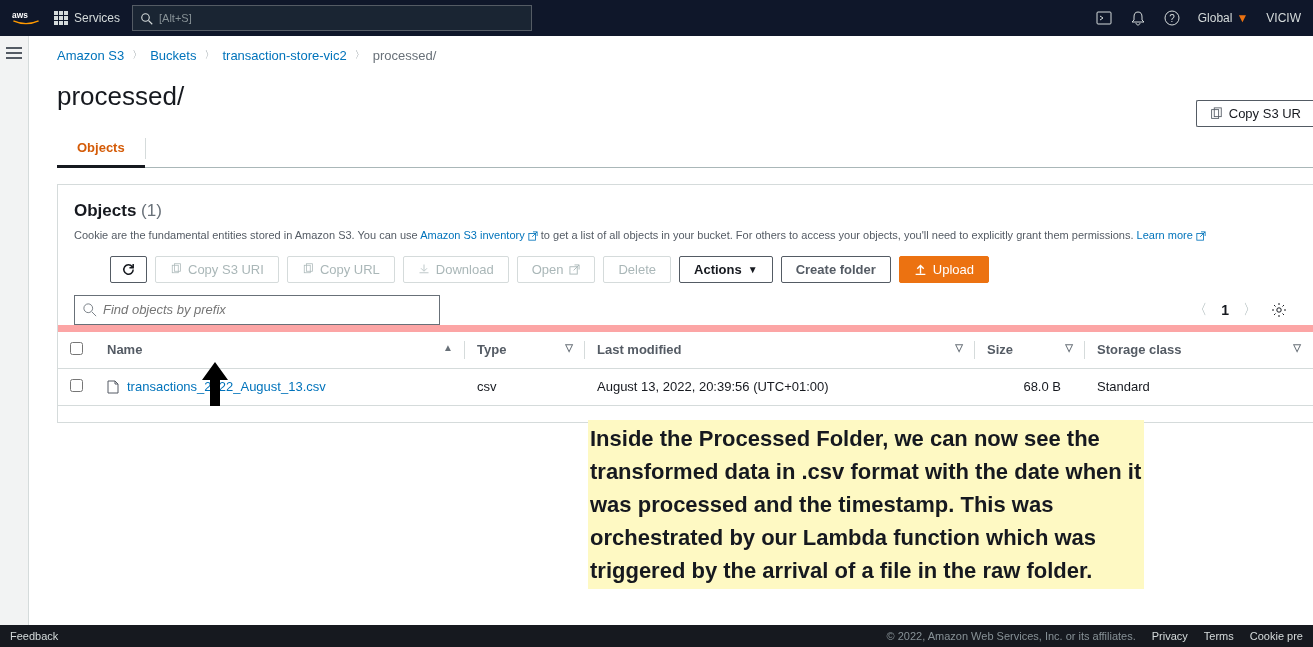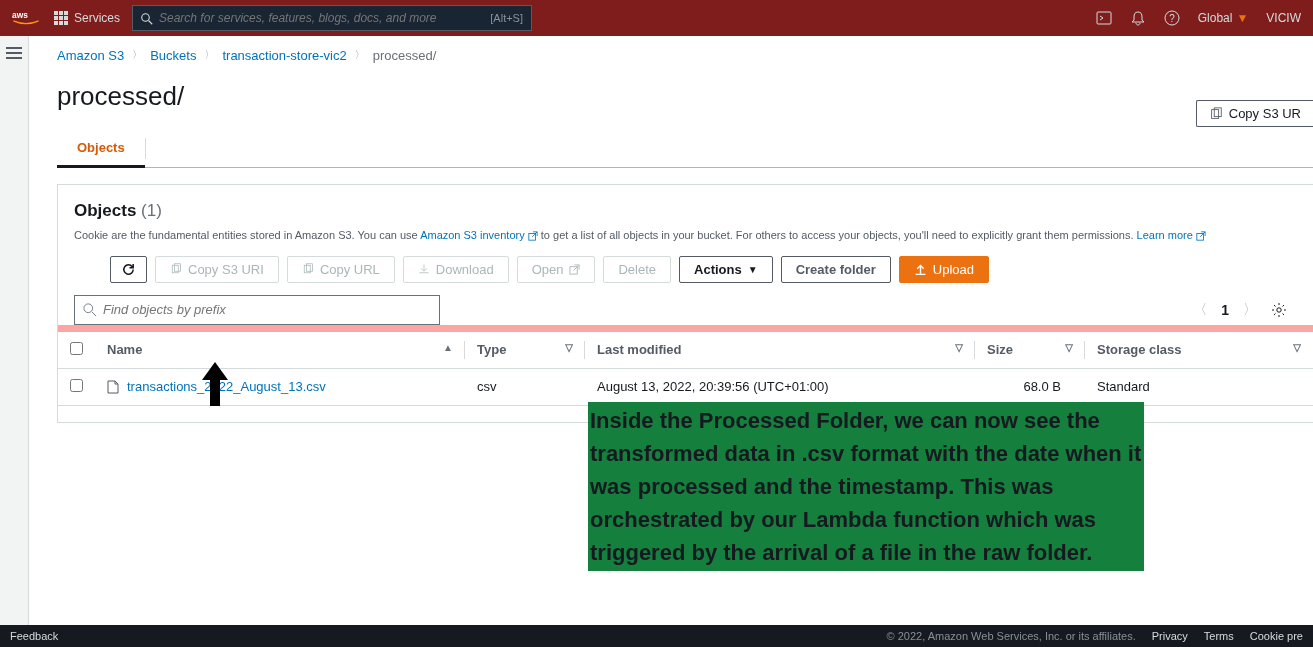--- a/index.html
+++ b/index.html
@@ -1,19 +1,19 @@
 <!DOCTYPE html>
 <html><head>
 <meta charset="utf-8">
 <style>
 * { box-sizing: border-box; margin: 0; padding: 0; }
 body { font-family: "Amazon Ember", "Helvetica Neue", Arial, sans-serif; font-size: 14px; color: #16191f; background: #f2f3f3; width: 1313px; height: 647px; overflow: hidden; position: relative; }
 
 
-.topnav { background: #7f1d1d; height: 36px; display: flex; align-items: center; padding: 0 12px; color: #d5dbdb; font-size: 12px; }
+.topnav { background: #0f172a; height: 36px; display: flex; align-items: center; padding: 0 12px; color: #d5dbdb; font-size: 12px; }
 .aws-logo { display:flex; align-items:center; margin-right: 14px; }
 .services-btn { display:flex; align-items:center; gap:6px; margin-right:12px; cursor:pointer; }
 .apps-icon { width:14px; height:14px; display:grid; grid-template-columns:repeat(3,1fr); grid-template-rows:repeat(3,1fr); gap:1px; }
 .apps-icon i { background:#d5dbdb; }
 .search-wrap { flex:0 0 400px; display:flex; align-items:center; border:1px solid #545b64; background:#1a2533; height:26px; padding:0 8px; }
 .search-wrap .mag { color:#d5dbdb; margin-right:6px; }
 .search-wrap input { flex:1; background:transparent; border:none; color:#d5dbdb; font-style:italic; outline:none; font-size:12px; }
 .search-wrap .shortcut { color:#879196; font-size:11px; }
 .topnav-spacer { flex:1; }
 .topnav-right { display:flex; align-items:center; gap:18px; }
@@ -78,21 +78,21 @@
 
 
 .footer { position:absolute; bottom:0; left:0; right:0; height:22px; background:#16191f; color:#d5dbdb; font-size:11px; display:flex; align-items:center; padding:0 10px; justify-content:space-between; }
 .footer a { color:#0073bb; text-decoration:none; }
 .footer .left { display:flex; gap:10px; align-items:center; }
 .footer .right { display:flex; gap:16px; align-items:center; }
 
 
 .arrow-annot { position:absolute; left:200px; top:362px; pointer-events:none; }
 .arrow-annot svg { width:30px; height:44px; }
-.text-annot { position:absolute; left:588px; top:402px; width:556px; background:#15803d; font-size:22px; font-weight:700; line-height:1.5; padding:2px; pointer-events:none; }
+.text-annot { position:absolute; left:588px; top:420px; width:556px; background:#fef9c3; font-size:22px; font-weight:700; line-height:1.5; padding:2px; pointer-events:none; }
 
 svg { display:inline-block; vertical-align:middle; }
 </style>
 </head>
 <body>
 
 <div class="topnav">
   <div class="aws-logo">
     <svg width="28" height="18" viewBox="0 0 40 24">
         <text x="0" y="12" fill="#fff" font-size="12" font-weight="bold">aws</text>
@@ -111,21 +111,20 @@
         <i></i>
         <i></i>
       </div>
     <span>Services</span>
   </div>
   <div class="search-wrap">
     <span class="mag"><svg width="12" height="12" viewBox="0 0 16 16">
           <circle cx="6" cy="6" r="5" stroke="#d5dbdb" stroke-width="1.5" fill="none"></circle>
           <line x1="10" y1="10" x2="15" y2="15" stroke="#d5dbdb" stroke-width="1.5"></line>
         </svg></span>
-    <input type="text" placeholder="Search for services, features, blogs, docs, and more" style="">
     <span class="shortcut">[Alt+S]</span>
   </div>
   <div class="topnav-spacer"></div>
   <div class="topnav-right">
     <span class="icon"><svg width="16" height="16" viewBox="0 0 16 16">
           <rect x="1" y="2" width="14" height="12" rx="1" stroke="#d5dbdb" fill="none"></rect>
           <path d="M4 6 L7 8 L4 10" stroke="#d5dbdb" fill="none"></path>
         </svg></span>
     <span class="icon"><svg width="16" height="16" viewBox="0 0 16 16">
           <path d="M8 2 C5 2 4 4 4 7 L4 10 L2 12 L14 12 L12 10 L12 7 C12 4 11 2 8 2 Z M6 13 C6 14 7 15 8 15 C9 15 10 14 10 13" stroke="#d5dbdb" fill="none"></path>

